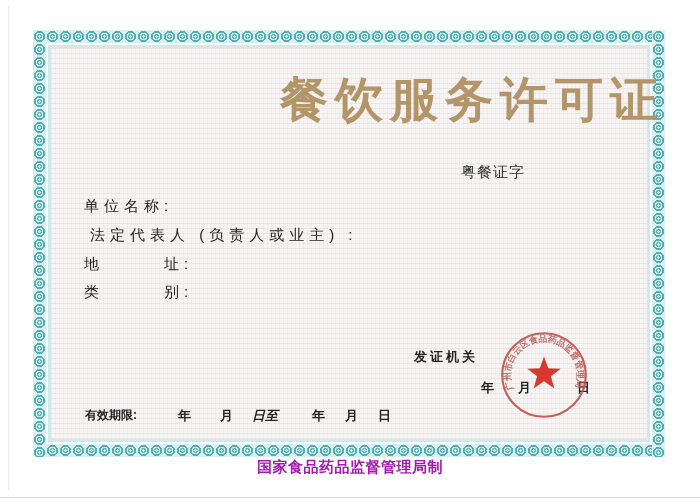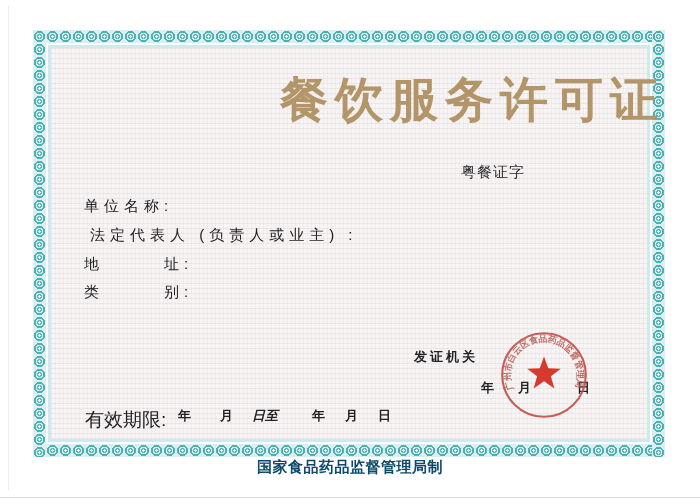--- a/index.html
+++ b/index.html
@@ -52,29 +52,29 @@
   }
   .f1{top:167px;} .f2{top:196px;margin-left:6px;} .f3{top:225px;} .f4{top:253px;} .f5{top:280px;}
 
   .issuer-label{
     position:absolute;left:361px;top:318px;
     font-size:13px;font-weight:700;color:#222;letter-spacing:3px;white-space:nowrap;margin-left:20px;
   }
   .date-glyph{position:absolute;font-size:13px;font-weight:700;color:#222;white-space:nowrap;}
   .id-y{left:448px;top:349px;} .id-m{left:485px;top:349px;} .id-d{left:544px;top:349px;}
 
-  .validity-label{position:absolute;left:52px;top:377px;font-size:19px;font-weight:400;color:#222;white-space:nowrap;}
+  .validity-label{position:absolute;left:52px;top:377px;font-size:12px;font-weight:700;color:#222;white-space:nowrap;}
   .v-y1{left:145px;top:377px;} .v-m1{left:187px;top:377px;} .v-d1{left:219px;top:377px;font-style:italic;}
   .v-y2{left:279px;top:377px;} .v-m2{left:312px;top:377px;} .v-d2{left:345px;top:377px;}
 
   .seal{position:absolute;left:467px;top:301px;width:88px;height:88px;opacity:0.92;}
 
   .footer-note{
     position:absolute;left:0;top:458px;width:700px;text-align:center;
-    font-size:15px;font-weight:700;color:#0c4a6e;letter-spacing:0.5px;white-space:nowrap;
+    font-size:15px;font-weight:700;color:#a21caf;letter-spacing:0.5px;white-space:nowrap;
   }
 </style>
 </head>
 <body>
 
 <div class="cert">
   <div class="band top"></div>
   <div class="band bottom"></div>
   <div class="band left"></div>
   <div class="band right"></div>

